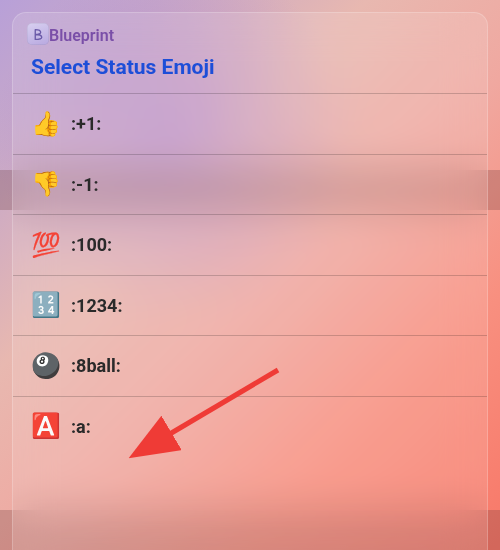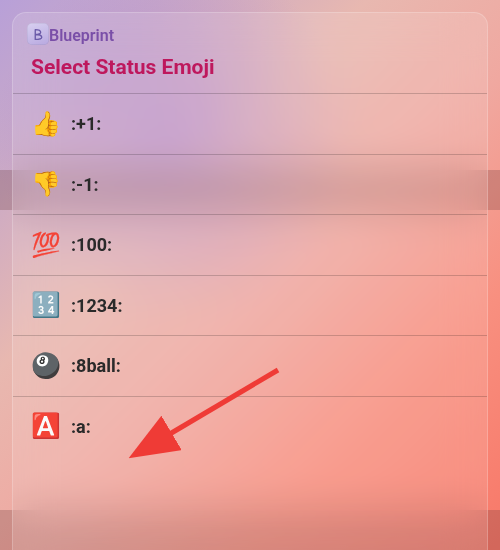--- a/index.html
+++ b/index.html
@@ -68,21 +68,21 @@
     }
     .app-name {
       font-size: 16px;
       font-weight: 600;
       color: #7a4fa8;
     }
     .title {
       padding: 4px 18px 14px 18px;
       font-size: 21px;
       font-weight: 700;
-      color: #be185d;
+      color: #1d4ed8;
     }
     .divider {
       height: 0.5px;
       background: rgba(0, 0, 0, 0.18);
       margin: 0;
     }
     .list {
       display: flex;
       flex-direction: column;
     }

